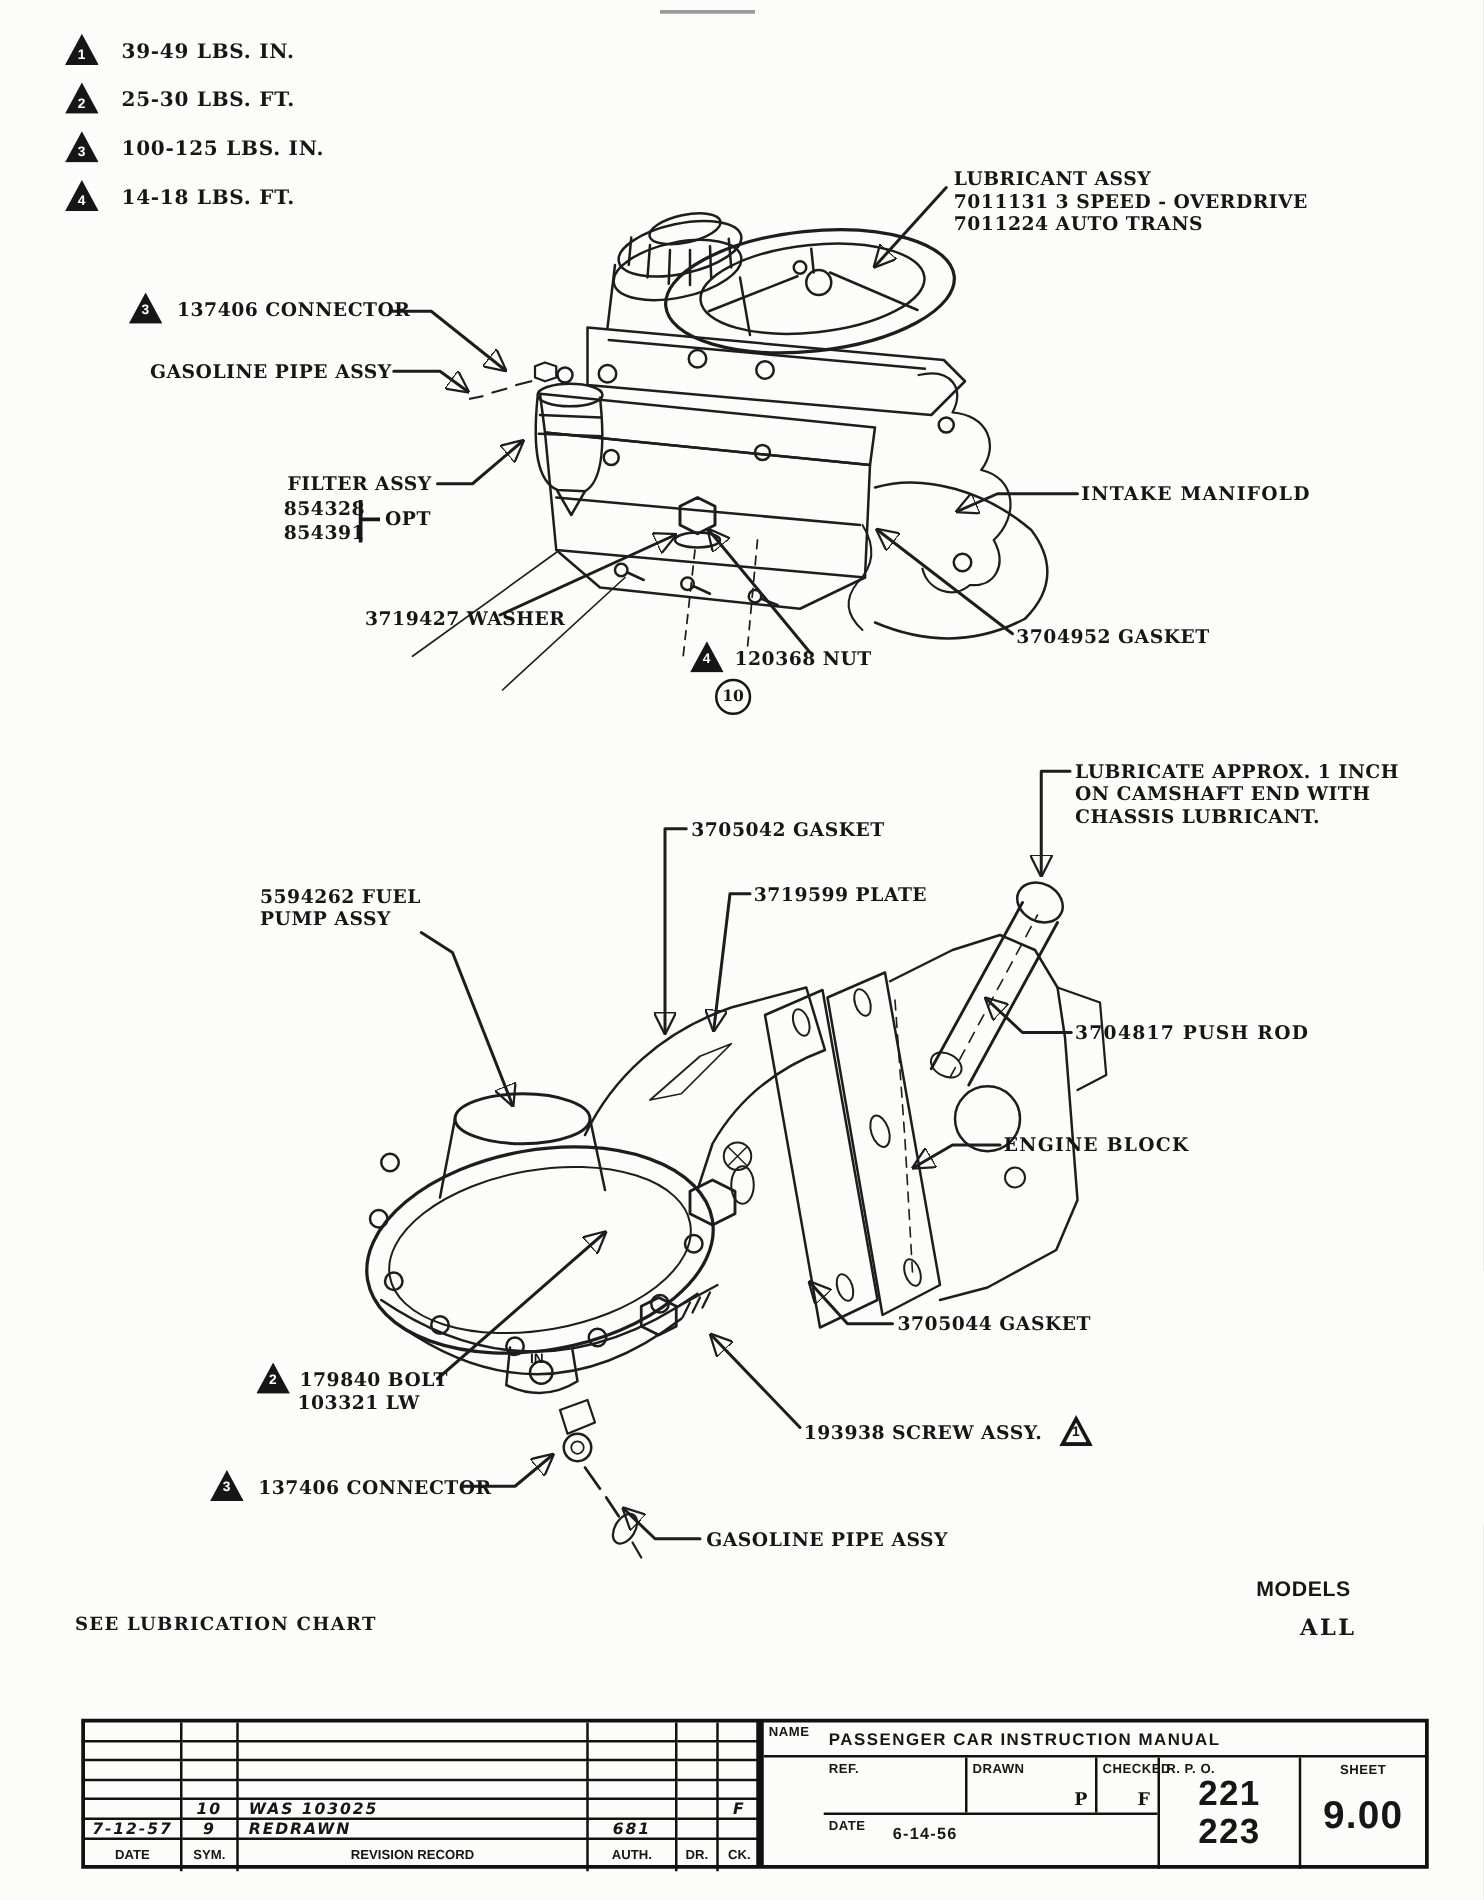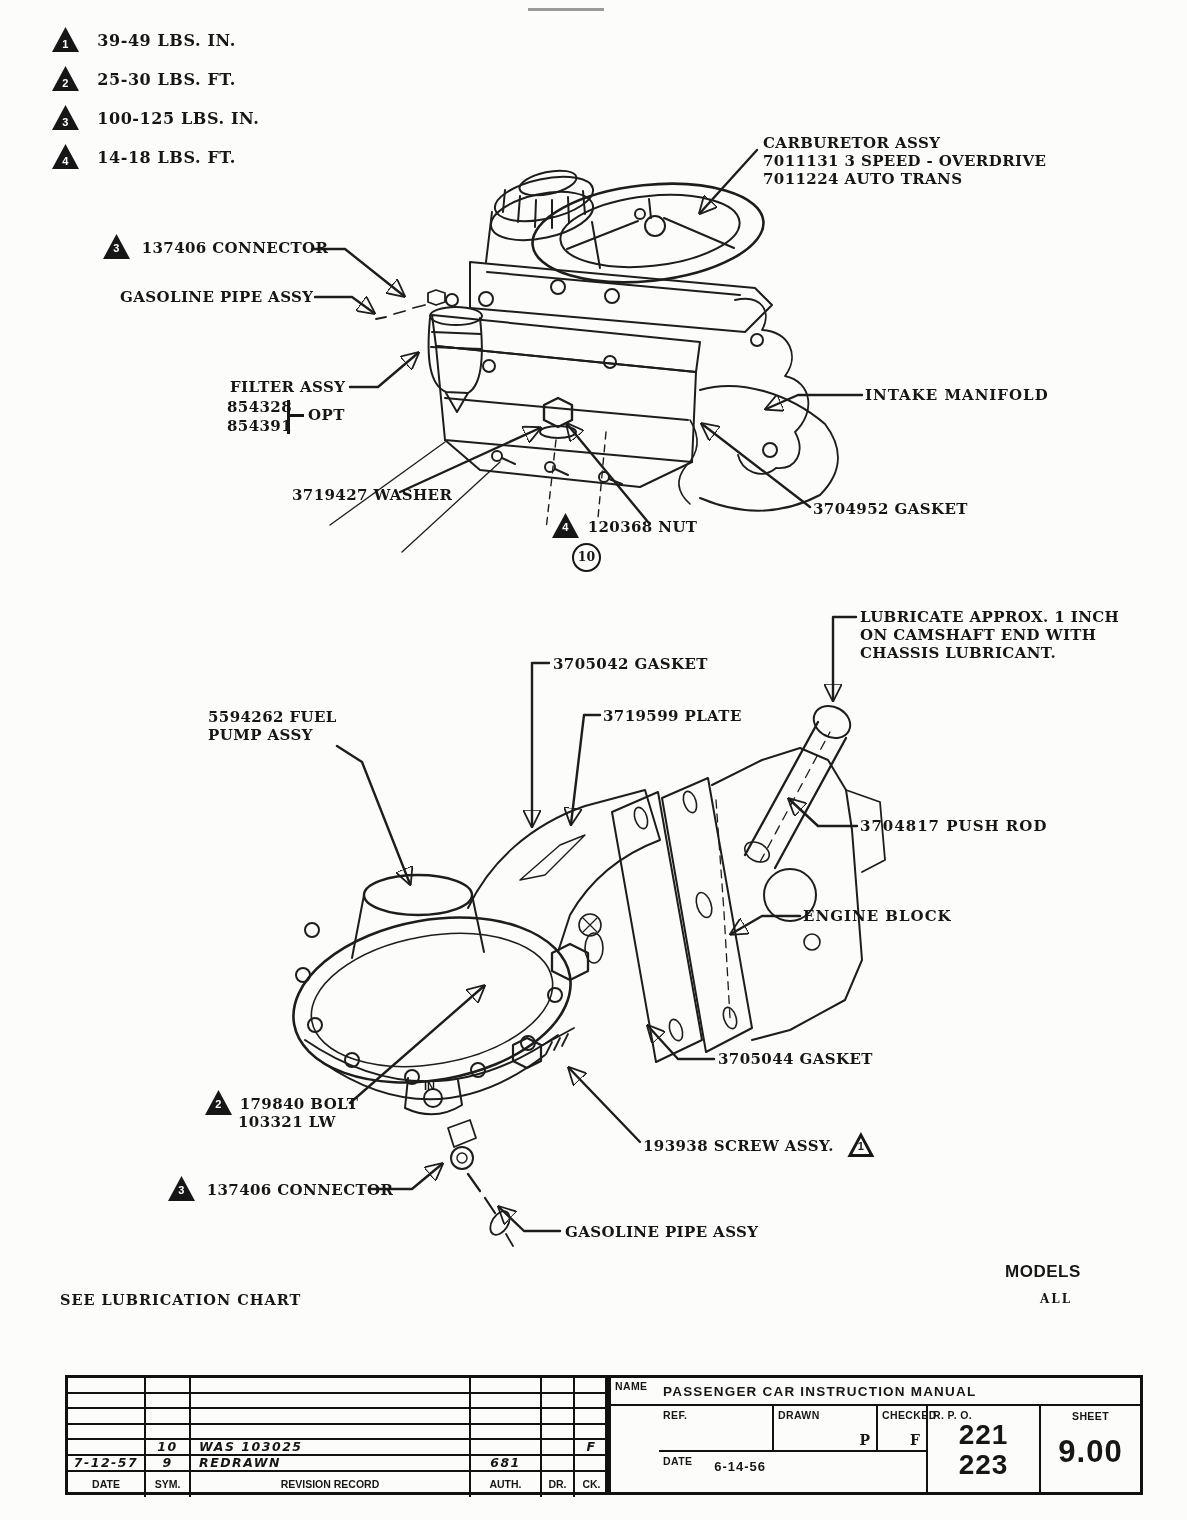--- a/index.html
+++ b/index.html
@@ -20,21 +20,21 @@
         background:#fcfcfa;clip-path:polygon(50% 0,0 100%,100% 100%);}
   .tri.hollow i{color:#161616;}
   .circ{display:inline-block;width:25px;height:25px;border:2.2px solid #161616;border-radius:50%;
         text-align:center;line-height:23px;font-size:12.5px;font-weight:bold;}
   .bracket-v{position:absolute;width:2.5px;background:#161616;}
   .bracket-h{position:absolute;height:2.5px;background:#161616;}
   .artifact{position:absolute;background:#9a9a9a;}
   
   .seechart{position:absolute;font-weight:bold;font-size:14.5px;letter-spacing:1px;}
   .models{position:absolute;font-family:"Liberation Sans",sans-serif;font-weight:bold;font-size:17px;letter-spacing:.5px;}
-  .modelsval{position:absolute;font-weight:bold;font-size:12px;letter-spacing:2px;}
+  .modelsval{position:absolute;font-weight:bold;font-size:18px;letter-spacing:2px;}
   .sectitle{position:absolute;font-family:"Liberation Sans",sans-serif;font-weight:bold;font-size:21px;letter-spacing:.3px;}
   
   .tb{position:absolute;box-sizing:border-box;border:3px solid #111;background:#fcfcfa;}
   .rev-rows{display:grid;grid-template-columns:78px 45px 280px 71px 33px 33px;grid-auto-rows:15.6px;}
   .rev-cell{box-sizing:border-box;border-right:2px solid #111;border-bottom:2px solid #111;
         overflow:hidden;font-family:"DejaVu Sans",sans-serif;font-style:italic;font-weight:600;
         font-size:12.5px;letter-spacing:1.5px;text-align:center;line-height:14px;white-space:nowrap;}
   .rev-cell.rec{text-align:left;padding-left:8px;}
   .rev-cell:nth-child(6n){border-right:none;}
   .rev-head{display:grid;grid-template-columns:78px 45px 280px 71px 33px 33px;height:25px;}
@@ -217,21 +217,21 @@
     <span class="tri"><i>2</i></span>
     <span style="margin-left:12px;">25-30 LBS. FT.</span></div>
   <div class="torq" style="left:52px;top:105px;">
     <span class="tri"><i>3</i></span>
     <span style="margin-left:12px;">100-125 LBS. IN.</span></div>
   <div class="torq" style="left:52px;top:144px;">
     <span class="tri"><i>4</i></span>
     <span style="margin-left:12px;">14-18 LBS. FT.</span></div>
 
   <div class="plbl" style="left:763px;top:134px;">
-    <div>CARBURETOR ASSY</div>
+    <div>LUBRICANT ASSY</div>
     <div>7011131 3 SPEED - OVERDRIVE</div>
     <div>7011224 AUTO TRANS</div>
   </div>
   <div class="plbl" style="left:103px;top:234px;">
     <span class="tri"><i>3</i></span>
     <span style="margin-left:6px;">137406 CONNECTOR</span></div>
   <div class="plbl" style="left:120px;top:288px;">GASOLINE PIPE ASSY</div>
   <div class="plbl" style="left:230px;top:378px;">FILTER ASSY</div>
   <div class="plbl" style="left:227px;top:398px;">854328</div>
   <div class="plbl" style="left:227px;top:417px;">854391</div>

